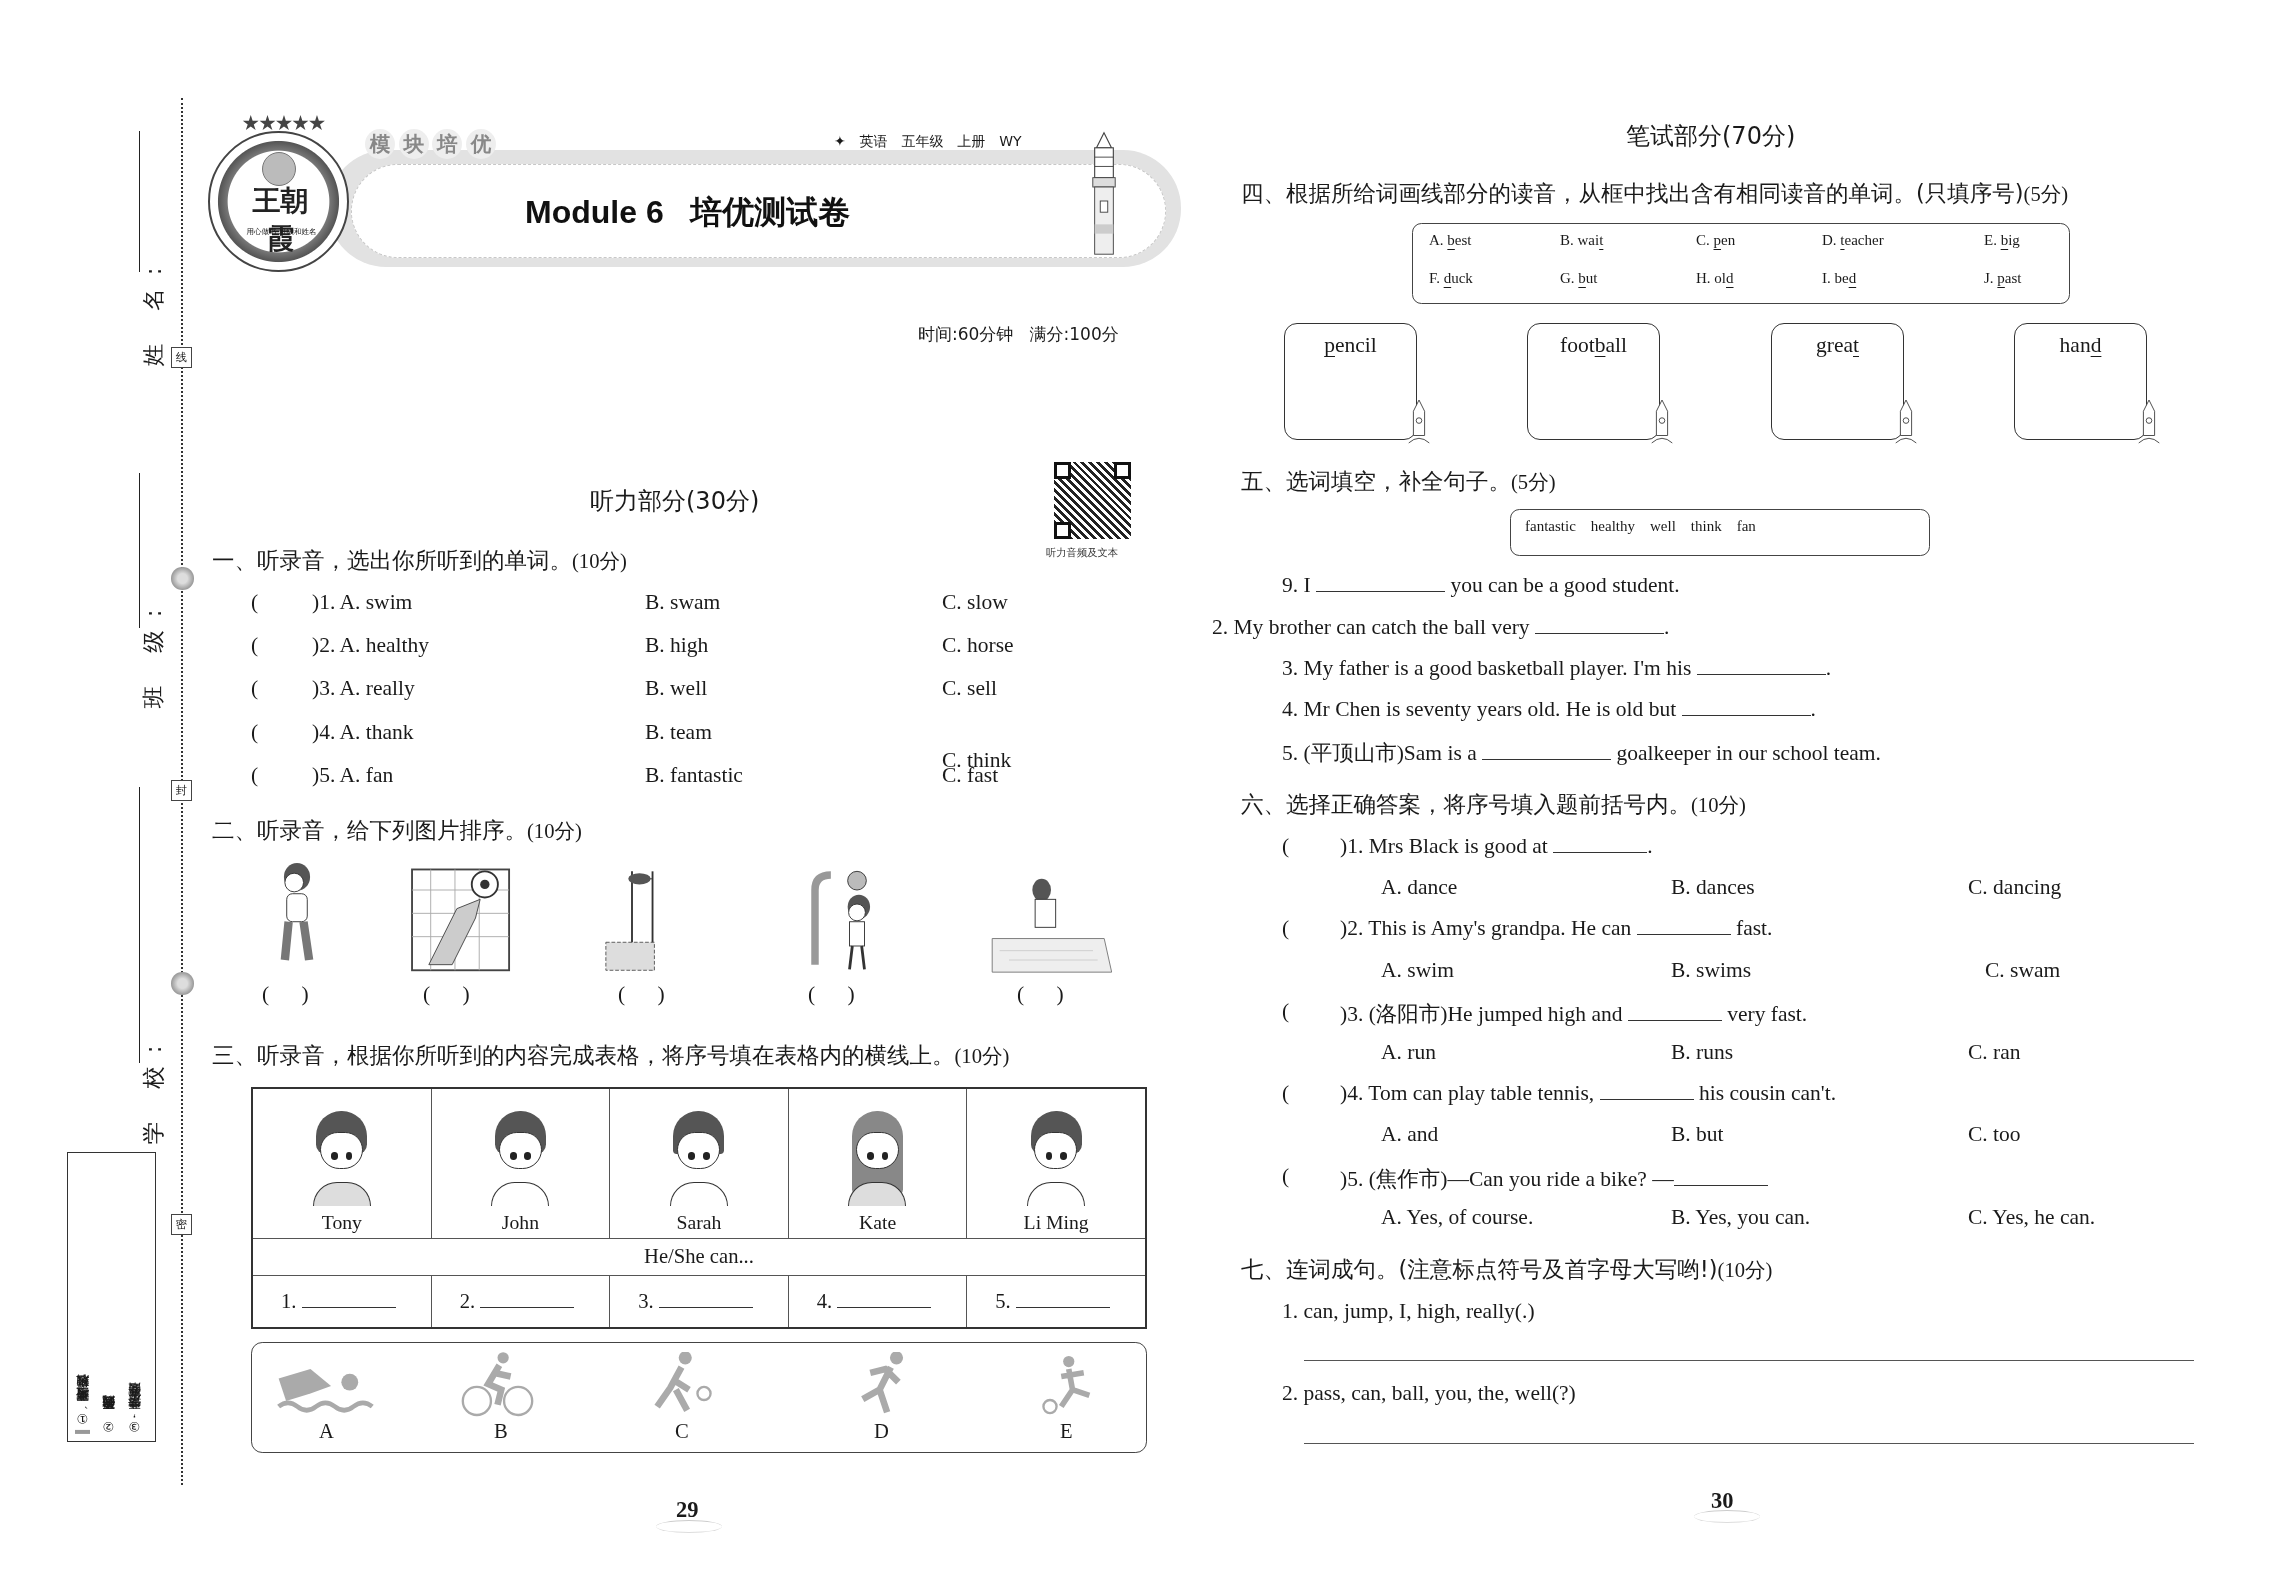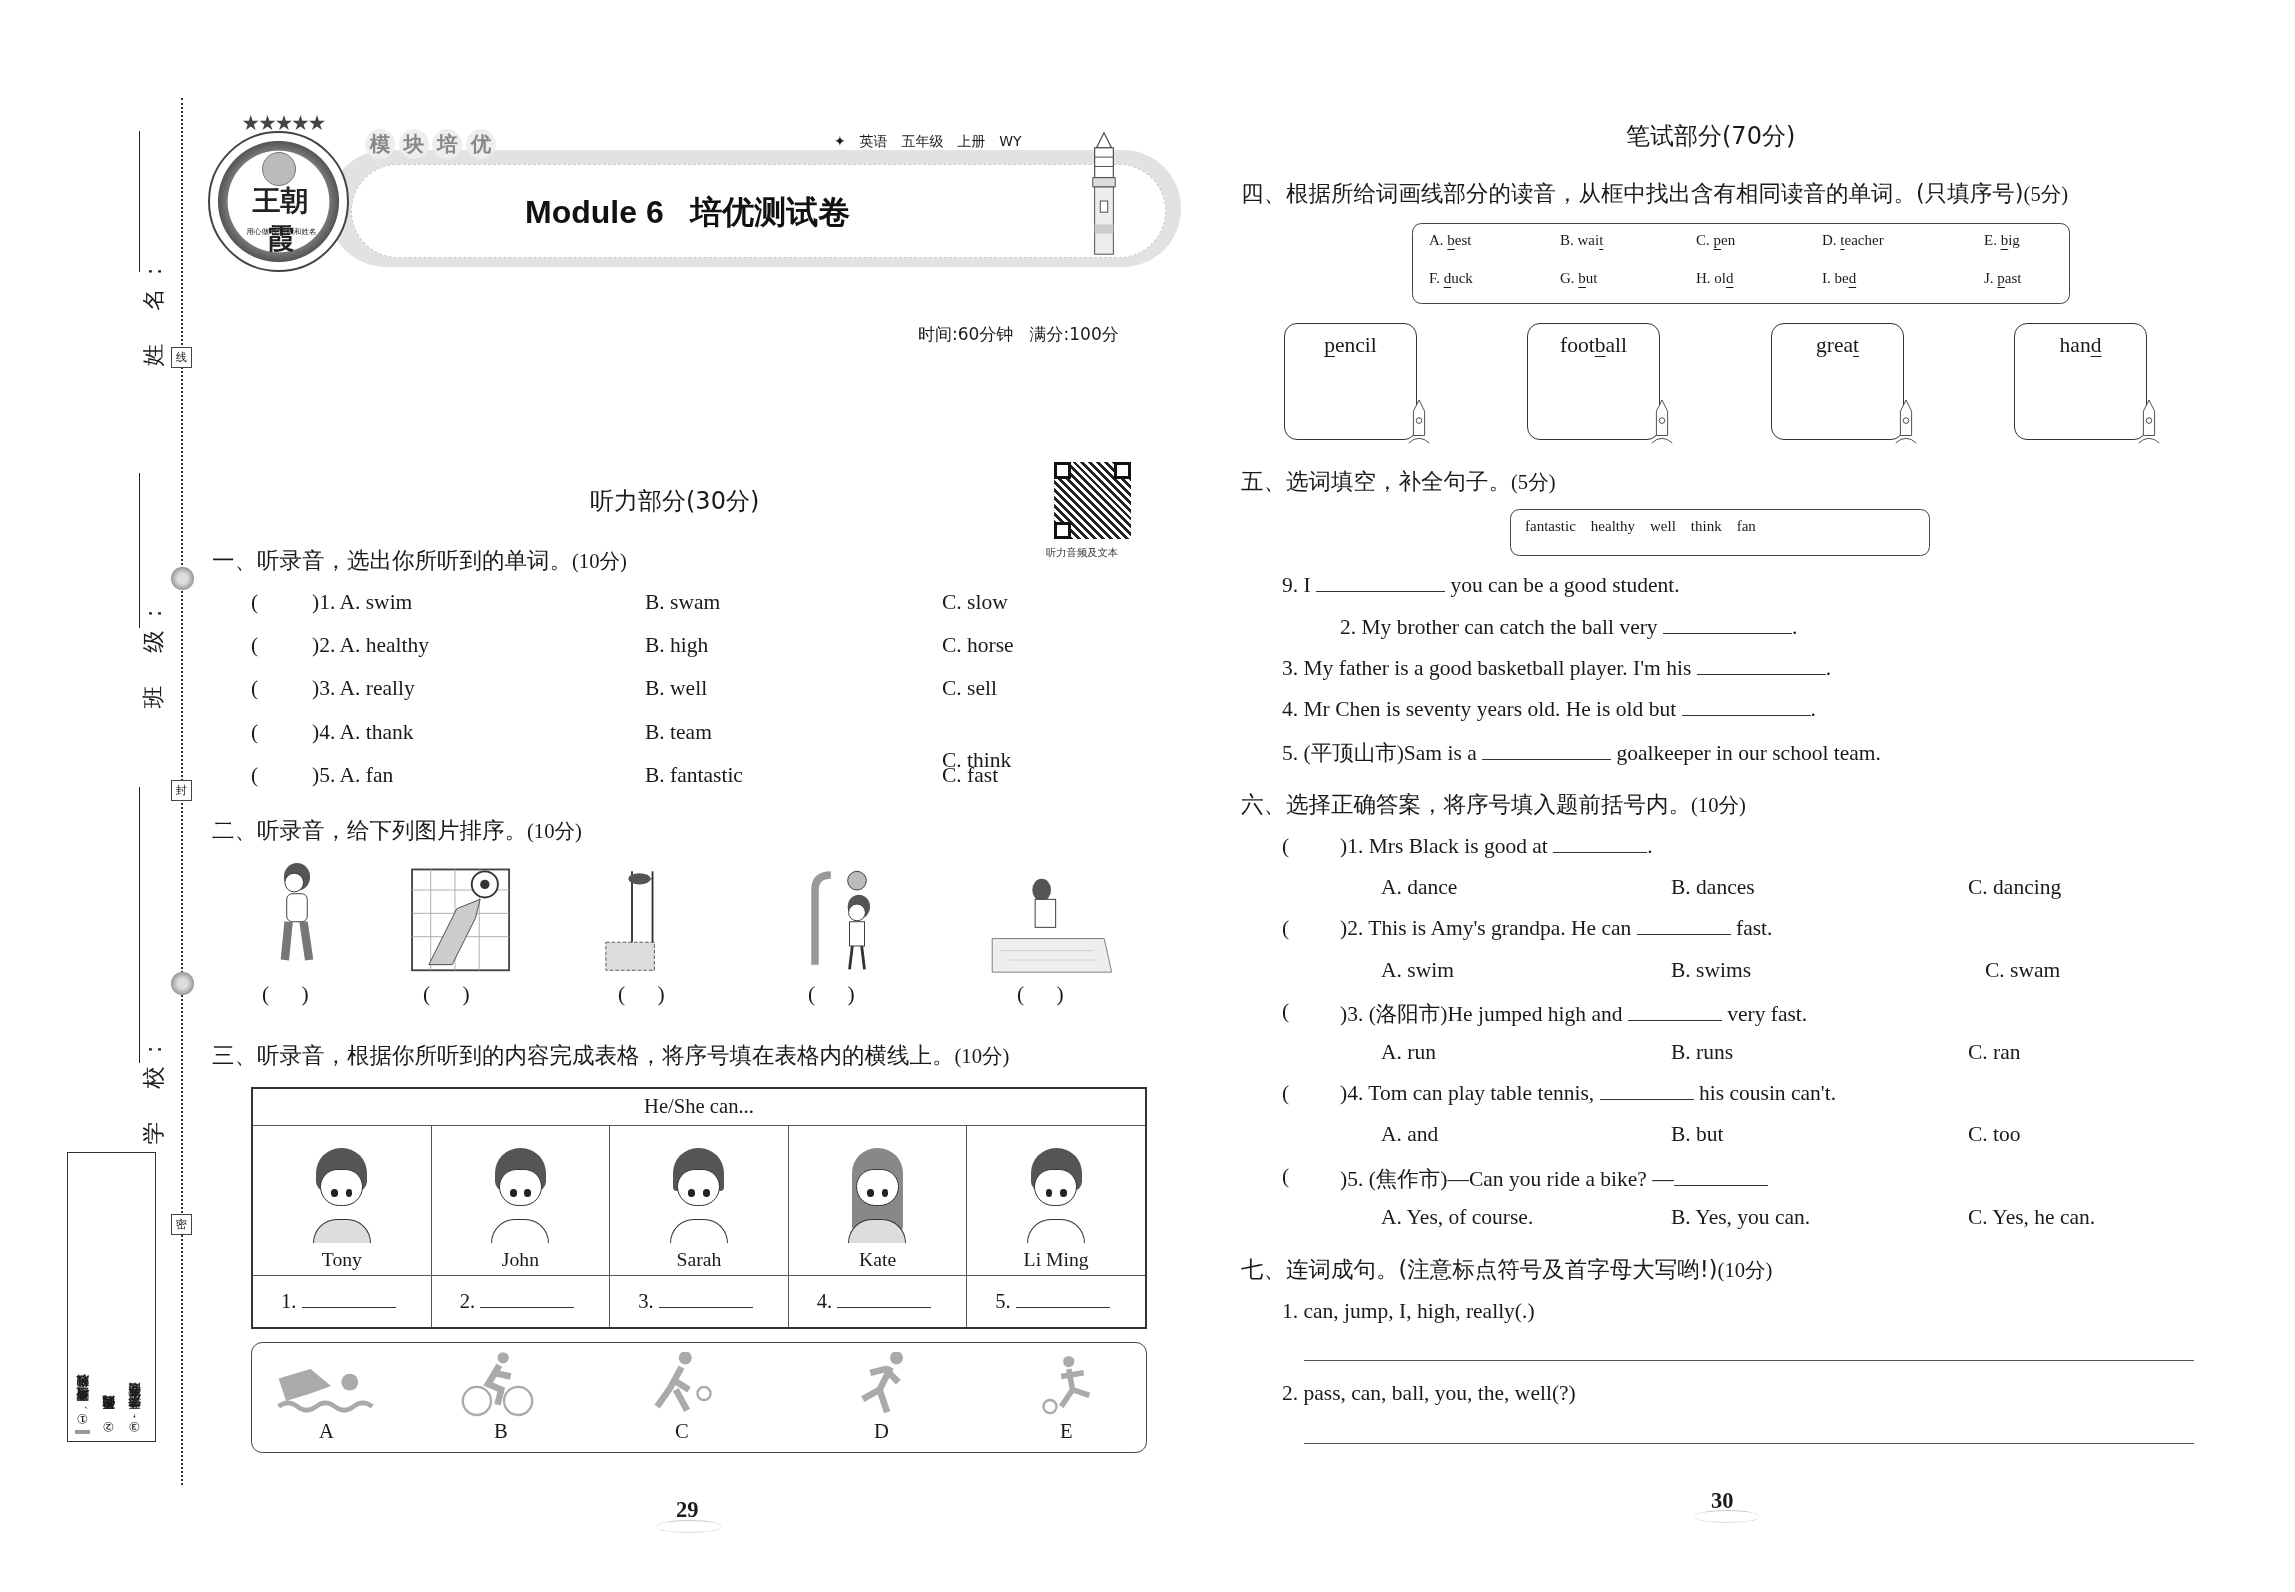--- a/index.html
+++ b/index.html
@@ -220,23 +220,20 @@
 <div class="pic-paren" style="left:423px">(      )</div>
 <div class="pic-paren" style="left:618px">(      )</div>
 <div class="pic-paren" style="left:808px">(      )</div>
 <div class="pic-paren" style="left:1017px">(      )</div>
 
 <div class="section-title" style="left:212px; top:1040px"><span>三、听录音，根据你所听到的内容完成表格，将序号填在表格内的横线上。</span><span class="pts">(10分)</span></div>
 
 <table class="can">
   <tbody>
       <tr>
-        <td class="head" colspan="5">He/She can...</td>
-      </tr>
-  <tr>
     <td class="face-cell"><div class="kid">
             <div class="hair"></div>
             <div class="head"></div>
             <div class="eye" style="left:22.5px"></div>
             <div class="eye" style="left:37px"></div>
             <div class="body"></div>
           </div><span>Tony</span></td>
     <td class="face-cell"><div class="kid">
             <div class="hair"></div>
             <div class="head"></div>
@@ -260,20 +257,23 @@
           </div><span>Kate</span></td>
     <td class="face-cell"><div class="kid">
             <div class="hair"></div>
             <div class="head"></div>
             <div class="eye" style="left:22.5px"></div>
             <div class="eye" style="left:37px"></div>
             <div class="body" style="background:#fff"></div>
           </div><span>Li Ming</span></td>
   </tr>
   <tr>
+        <td class="head" colspan="5">He/She can...</td>
+      </tr>
+  <tr>
     <td class="ans"><span>1.</span> <span class="blank" style="width:94px"></span></td>
     <td class="ans"><span>2.</span> <span class="blank" style="width:94px"></span></td>
     <td class="ans"><span>3.</span> <span class="blank" style="width:94px"></span></td>
     <td class="ans"><span>4.</span> <span class="blank" style="width:94px"></span></td>
     <td class="ans"><span>5.</span> <span class="blank" style="width:94px"></span></td>
   </tr>
 </tbody>
   </table>
 
 <div class="icon-box">
@@ -374,21 +374,21 @@
 <div class="opt-box" style="left:1510px; top:509px; width:420px; height:47px"></div>
 <div class="opt" style="left:1525px; top:518px; word-spacing:0">
   <span>fantastic</span>&nbsp;&nbsp;&nbsp;
   <span>healthy</span>&nbsp;&nbsp;&nbsp;
   <span>well</span>&nbsp;&nbsp;&nbsp;
   <span>think</span>&nbsp;&nbsp;&nbsp;
   <span>fan</span>
 </div>
 
 <div class="line-text" style="left:1282px; top:573px"><span>9. I</span> <span class="blank" style="width:129px"></span> <span>you can be a good student.</span></div>
-<div class="line-text" style="left:1340px; top:615px"><span>2. My brother can catch the ball very</span> <span class="blank" style="width:129px"></span><span>.</span></div>
+<div class="line-text" style="left:1212px; top:615px"><span>2. My brother can catch the ball very</span> <span class="blank" style="width:129px"></span><span>.</span></div>
 <div class="line-text" style="left:1282px; top:656px"><span>3. My father is a good basketball player. I'm his</span> <span class="blank" style="width:129px"></span><span>.</span></div>
 <div class="line-text" style="left:1282px; top:697px"><span>4. Mr Chen is seventy years old. He is old but</span> <span class="blank" style="width:129px"></span><span>.</span></div>
 <div class="line-text" style="left:1282px; top:738px"><span>5. (平顶山市)Sam is a</span> <span class="blank" style="width:129px"></span> <span>goalkeeper in our school team.</span></div>
 
 <div class="section-title" style="left:1241px; top:789px"><span>六、选择正确答案，将序号填入题前括号内。</span><span class="pts">(10分)</span></div>
 
 <div>
   <div class="paren" style="left:1282px; top:834px">(</div>
   <div class="line-text" style="left:1340px; top:834px"><span>)1. Mrs Black is good at</span> <span class="blank" style="width:94px"></span><span>.</span></div>
   <div class="line-text" style="left:1381px; top:875px">A. dance</div>

